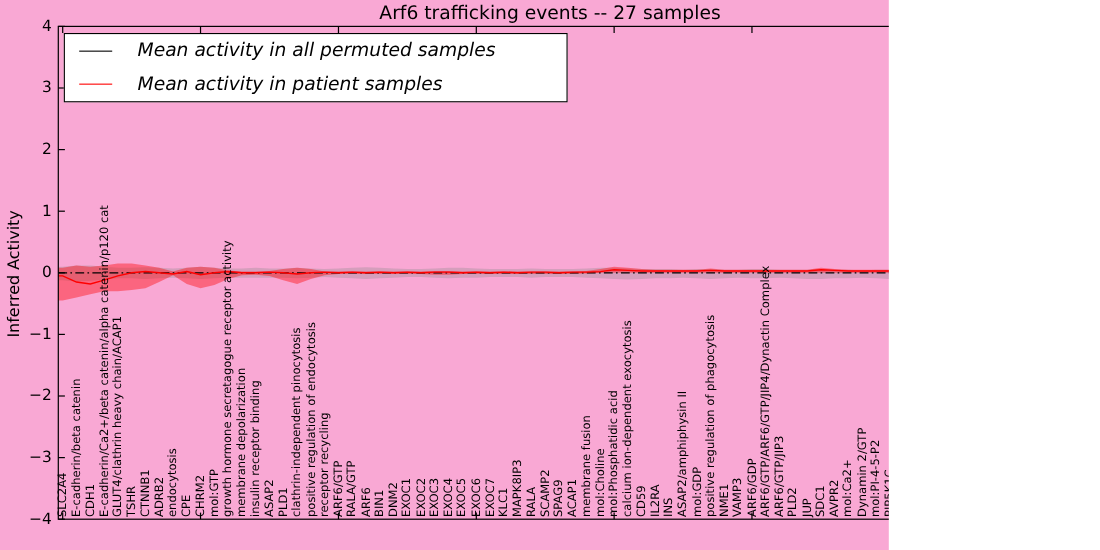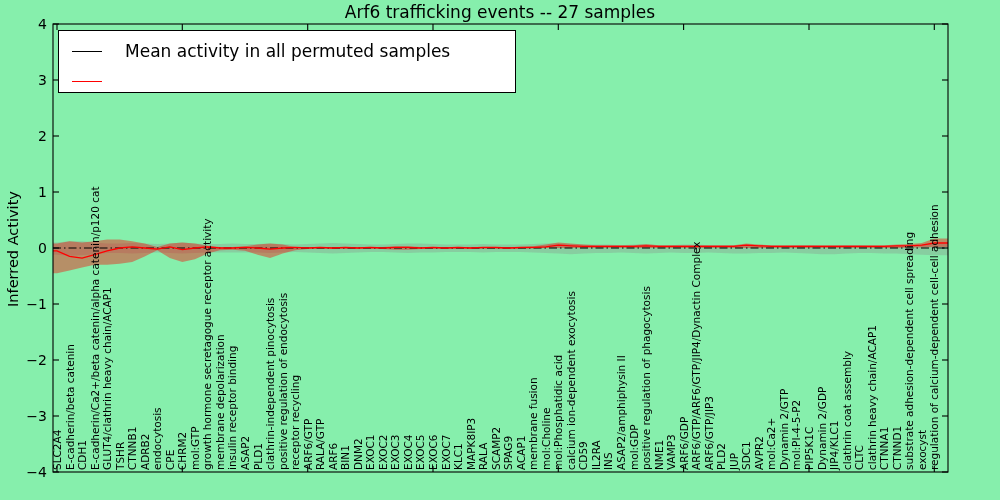--- a/index.html
+++ b/index.html
@@ -1,27 +1,27 @@
 <!DOCTYPE html>
 <html><head>
 <meta charset="utf-8">
 <style>
   html,body{margin:0;padding:0;background:#ffffff;}
-  #fig{position:relative;width:1000px;height:500px;background:#86efac;overflow:hidden;
+  #fig{position:relative;width:808px;height:500px;background:#f9a8d4;overflow:hidden;
        font-family:"DejaVu Sans","Liberation Sans",sans-serif;color:#000;}
   #title{position:absolute;left:0;top:2px;width:1000px;text-align:center;font-size:17px;}
   #ylabel{position:absolute;left:-53px;top:240px;width:134px;height:18px;text-align:center;
           font-size:14.5px;transform:rotate(-90deg);}
   #xlabel{position:absolute;left:0;top:477px;width:1000px;text-align:center;font-size:14.5px;}
   svg{position:absolute;left:0;top:0;}
   .ylab{position:absolute;left:0;width:47px;text-align:right;font-size:14px;line-height:18px;}
   .xlab{position:absolute;font-size:10.5px;line-height:12px;white-space:nowrap;
         transform:rotate(-90deg);transform-origin:0 0;}
   #legend{position:absolute;left:58px;top:30px;width:456px;height:61px;background:#ffffff;
-          border:1.4px solid #000;z-index:5;display:flex;flex-direction:column;justify-content:space-around;}
+          border:1.4px solid #000;z-index:5;display:flex;flex-direction:column;justify-content:space-around;font-style:italic;}
   .legend-row{display:flex;align-items:center;}
   .legend-line{display:inline-block;width:30px;height:0;border-top:1.6px solid #000;
                margin-left:13px;flex:0 0 auto;}
   .legend-label{margin-left:23px;font-size:17px;}
 </style>
 </head>
 <body>
 
 <div id="fig">
   <div id="title">Arf6 trafficking events -- 27 samples</div>
@@ -154,15 +154,16 @@
       <div class="xlab" style="left: 928.3px; top: 470px;">regulation of calcium-dependent cell-cell adhesion</div>
     </div>
 
   <div id="legend">
     <div class="legend-row">
       <span class="legend-line" style="border-top-color: rgb(0, 0, 0);"></span>
       <span class="legend-label">Mean activity in all permuted samples</span>
     </div>
     <div class="legend-row">
       <span class="legend-line" style="border-top-color: rgb(255, 0, 0);"></span>
+      <span class="legend-label">Mean activity in patient samples</span>
     </div>
   </div>
 </div>
 
 </body></html>

